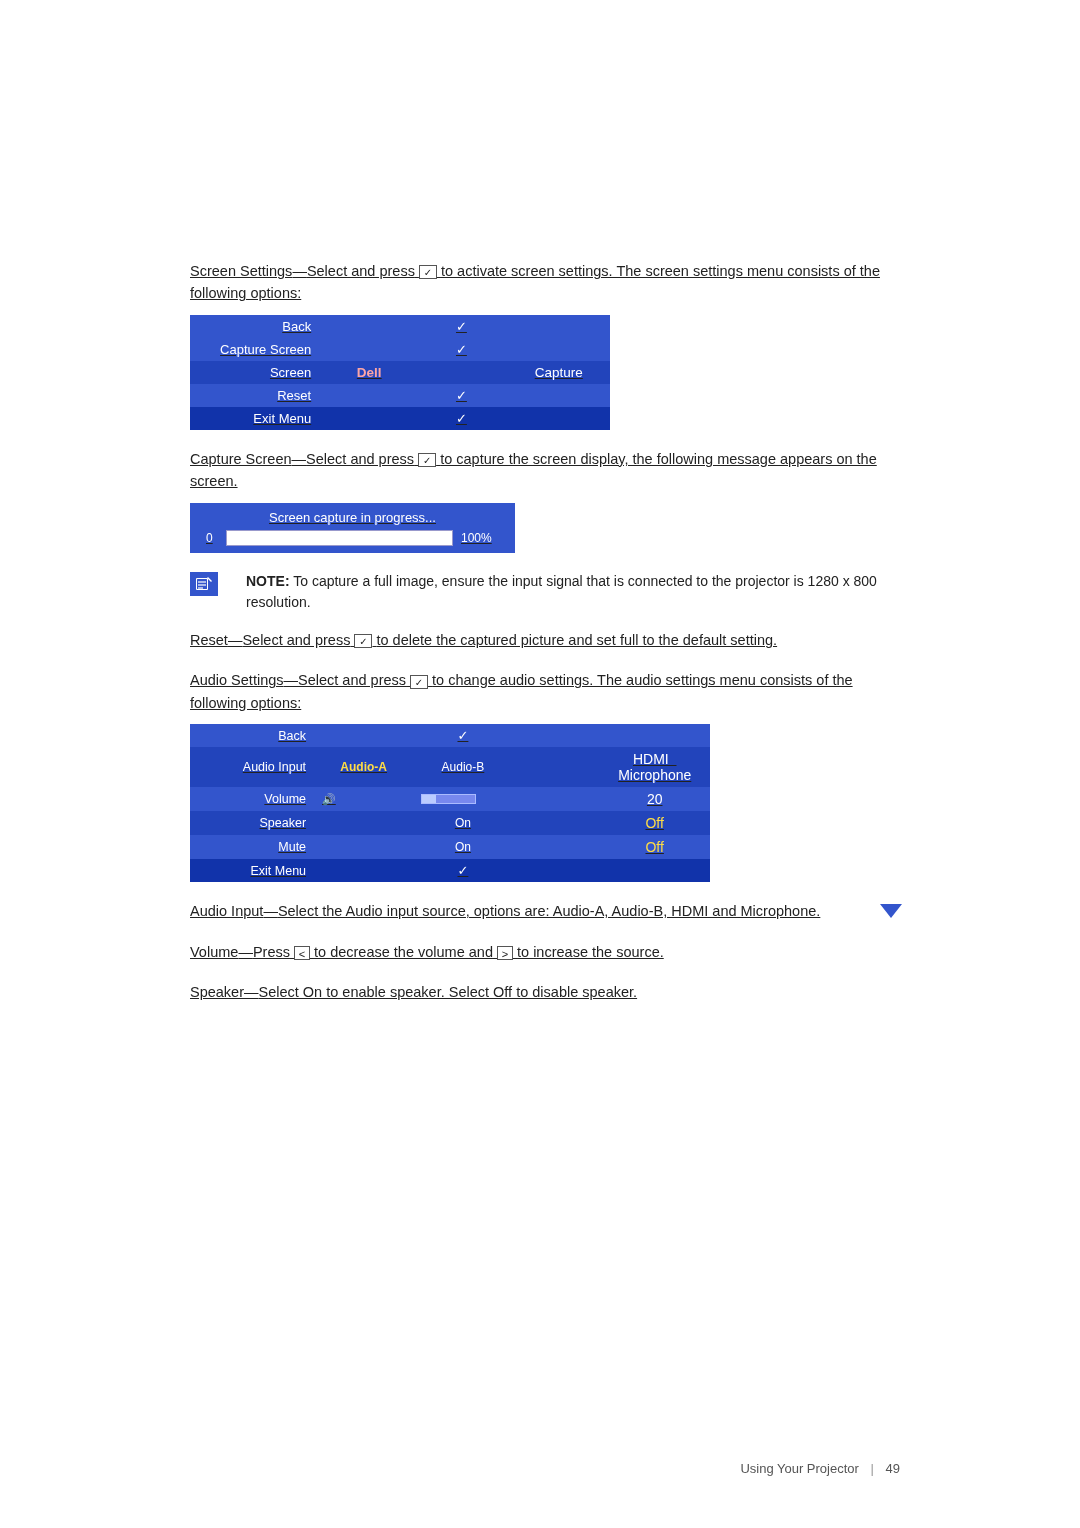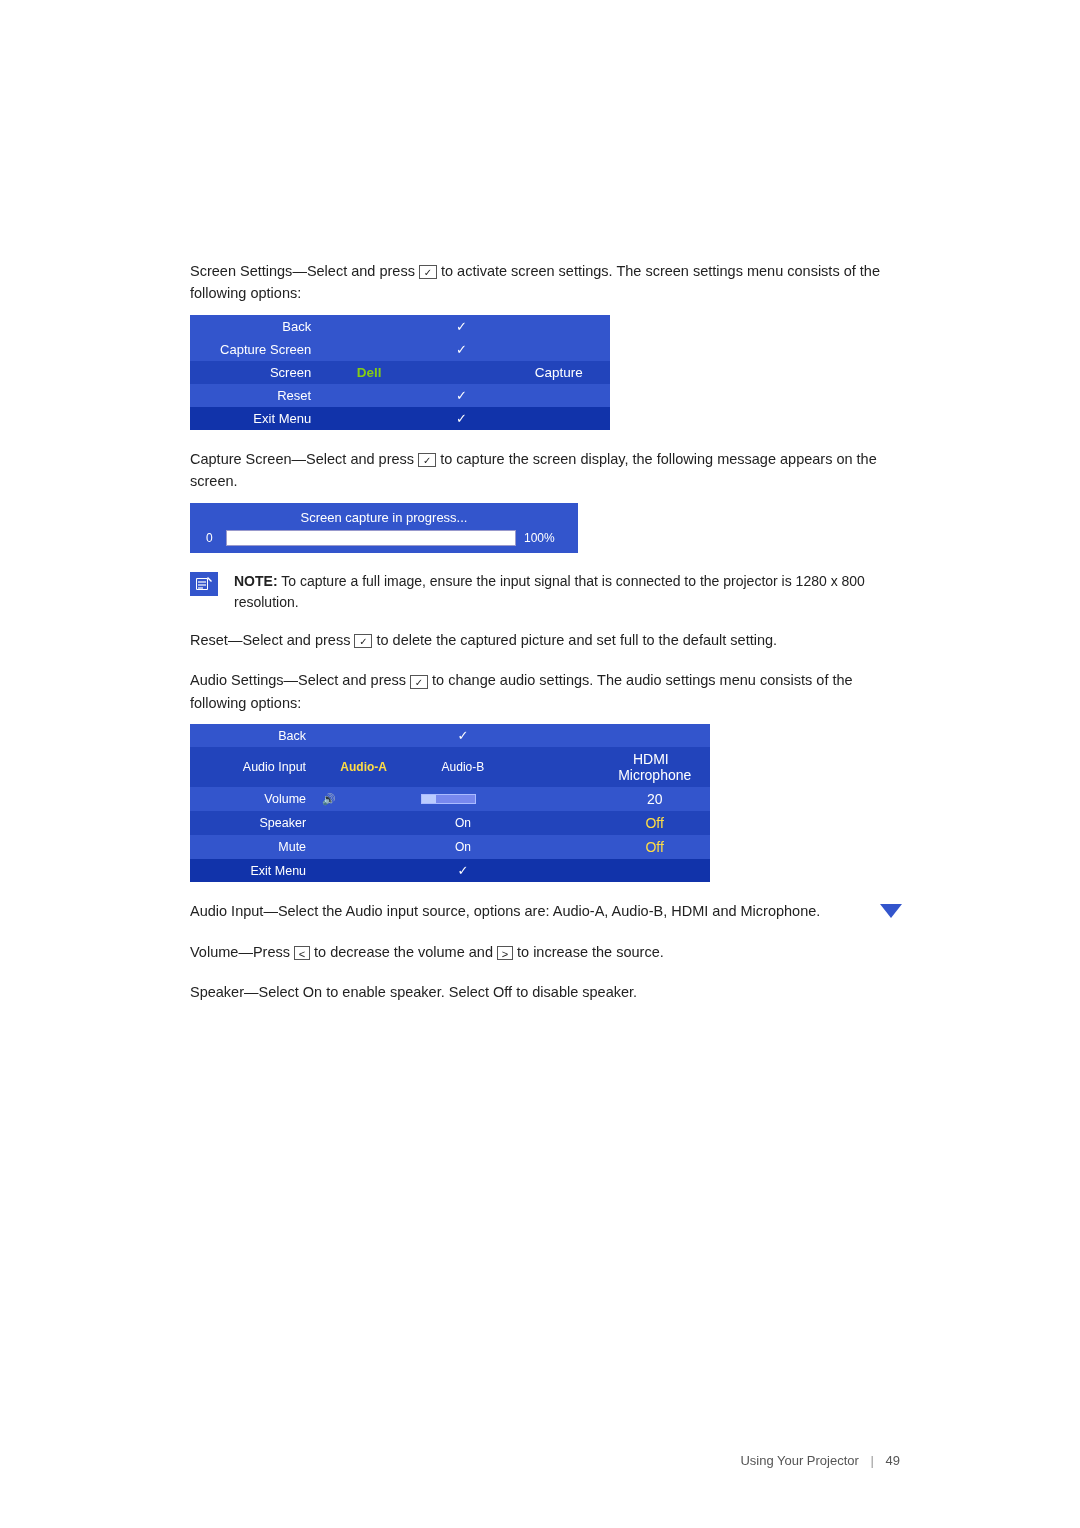--- a/index.html
+++ b/index.html
@@ -16,20 +16,21 @@
     .page {
       width: 1080px;
       min-height: 1528px;
       background: #fff;
       padding: 260px 180px 100px 190px;
       position: relative;
     }
 
     .section-block {
       margin-bottom: 18px;
+      text-decoration: underline;
     }
 
     .body-text {
       font-size: 14.5px;
       line-height: 1.55;
       color: #222;
     }
 
     
     .menu-table {
@@ -66,21 +67,21 @@
       color: #fff;
     }
     .checkmark {
       color: #fff;
       font-size: 13px;
     }
 
     
     .capture-bar-wrapper {
       background: #3355cc;
-      width: 388px;
+      width: 325px;
       padding: 7px 16px 7px 16px;
       margin: 10px 0 14px 0;
       color: #fff;
       font-size: 13.5px;
     }
     .capture-bar-title {
       text-align: center;
       margin-bottom: 5px;
       font-size: 13px;
     }
@@ -109,21 +110,21 @@
     .capture-bar-pct {
       font-size: 12px;
       min-width: 38px;
       text-align: left;
     }
 
     
     .note-box {
       display: flex;
       align-items: flex-start;
-      gap: 16px;
+      gap: 28px;
       margin: 10px 0 16px 0;
     }
     .note-icon {
       width: 28px;
       height: 24px;
       background: #3355cc;
       flex-shrink: 0;
       display: flex;
       align-items: center;
       justify-content: center;
@@ -219,21 +220,21 @@
       width: 0;
       height: 0;
       border-left: 11px solid transparent;
       border-right: 11px solid transparent;
       border-top: 14px solid #3355cc;
     }
 
     
     .page-footer {
       position: absolute;
-      bottom: 60px;
+      bottom: 52px;
       right: 180px;
       font-size: 13px;
       color: #555;
       text-align: center;
     }
     .page-footer .divider {
       margin: 0 8px;
       color: #999;
     }
 
@@ -260,21 +261,21 @@
         <td class="col-val2"></td>
       </tr>
       <tr class="row-normal">
         <td class="col-label">Capture Screen</td>
         <td class="col-val"></td>
         <td class="col-val"><span class="checkmark">✓</span></td>
         <td class="col-val2"></td>
       </tr>
       <tr class="row-highlight">
         <td class="col-label">Screen</td>
-        <td class="col-val" style="color:#84cc16;font-weight:bold;margin-top:48px;">Dell</td>
+        <td class="col-val" style="color:#fca5a5;font-weight:bold;margin-top:48px;">Dell</td>
         <td class="col-val"></td>
         <td class="col-val2">Capture</td>
       </tr>
       <tr class="row-normal">
         <td class="col-label">Reset</td>
         <td class="col-val"></td>
         <td class="col-val"><span class="checkmark">✓</span></td>
         <td class="col-val2"></td>
       </tr>
       <tr class="row-active">

